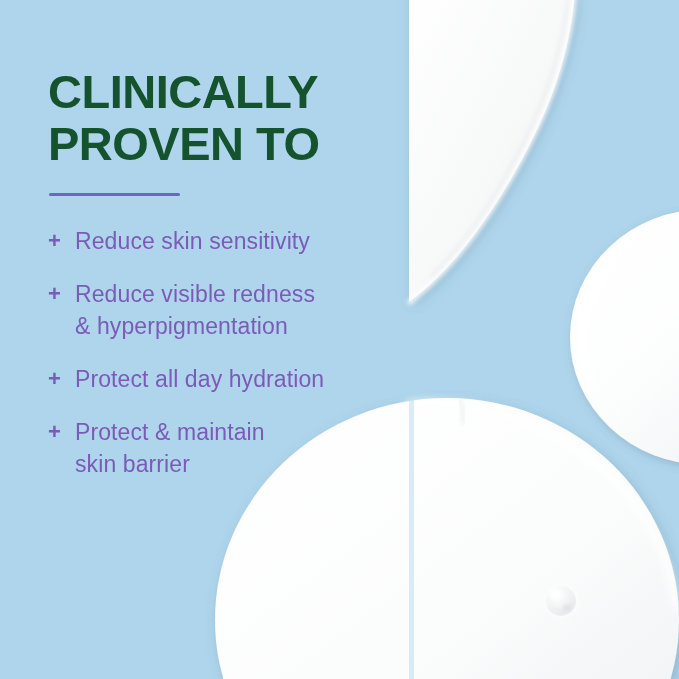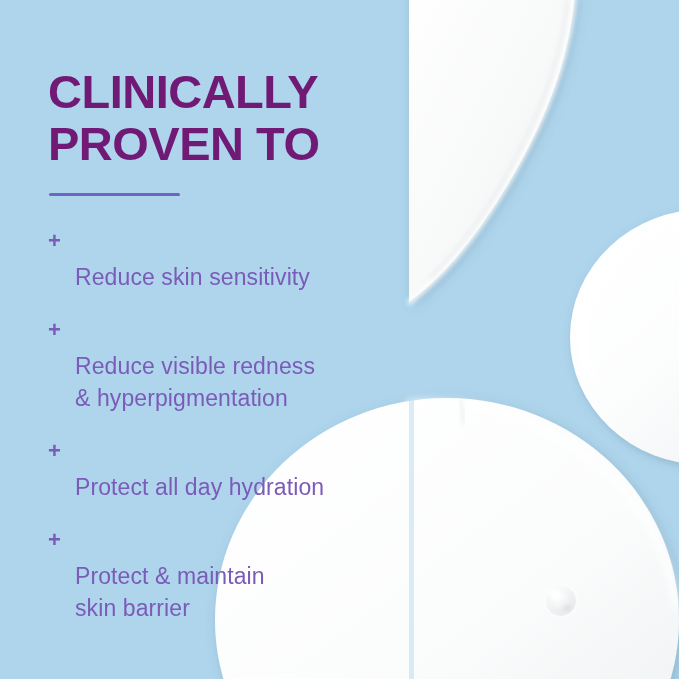--- a/index.html
+++ b/index.html
@@ -44,21 +44,21 @@
   #headline {
     position: absolute;
     left: 48px;
     top: 66px;
     margin: 0;
     font-family: "Liberation Sans", sans-serif;
     font-size: 47px;
     line-height: 52px;
     font-weight: 700;
     letter-spacing: -0.5px;
-    color: #701a75;
+    color: #14532d;
     text-transform: uppercase;
     white-space: pre-line;
   }
 
   #headline-divider {
     position: absolute;
     left: 49px;
     top: 193px;
     width: 131px;
     height: 3px;
@@ -92,21 +92,20 @@
   }
 
   .benefit-text {
     flex: 1 1 auto;
     font-size: 23px;
     line-height: 32px;
     font-weight: 400;
     color: #7b5bb8;
     white-space: pre-line;
     letter-spacing: 0.1px;
-    margin-top: 36px;
   }
 </style>
 </head>
 <body>
 
 <div id="ad-card">
 
   <svg id="product-imagery" viewBox="0 0 679 679" width="679" height="679" xmlns="http://www.w3.org/2000/svg" aria-hidden="true">
     <defs>
       <linearGradient id="creamGradTop" x1="0" y1="0" x2="1" y2="1">

